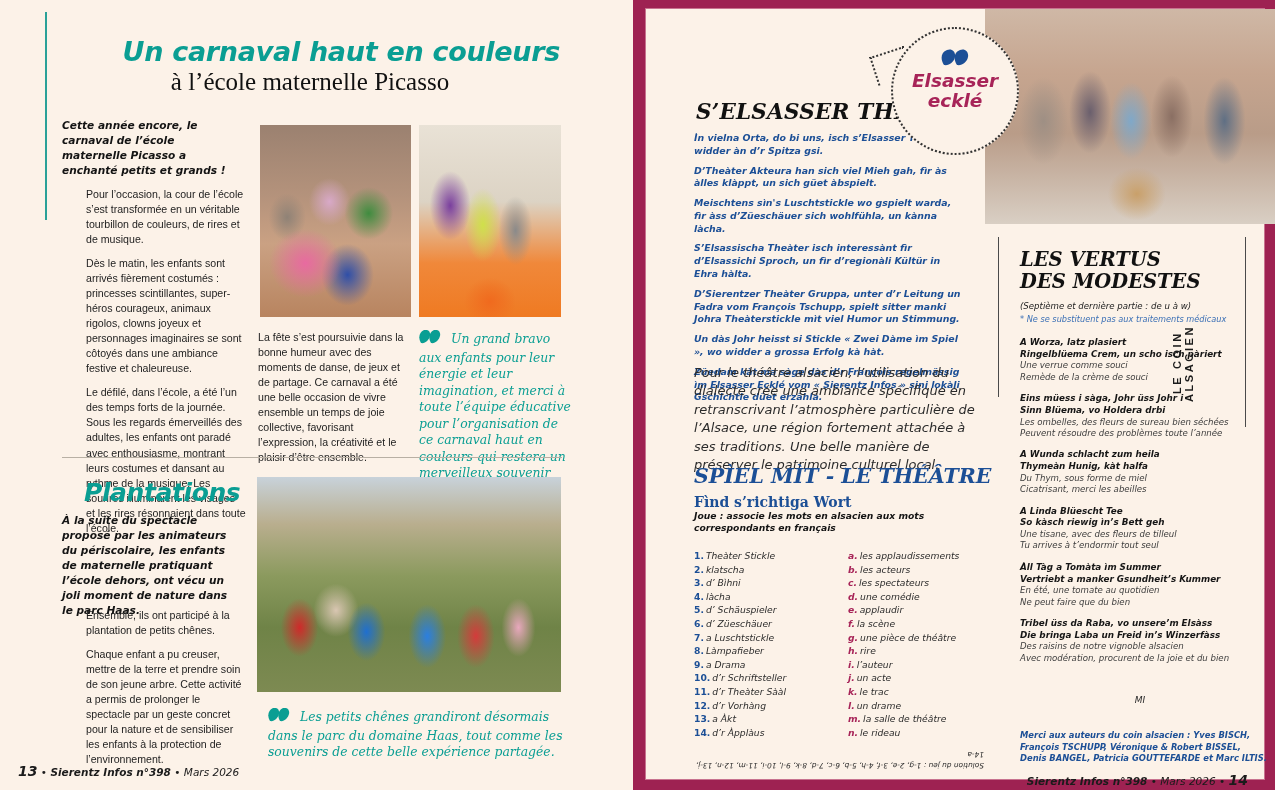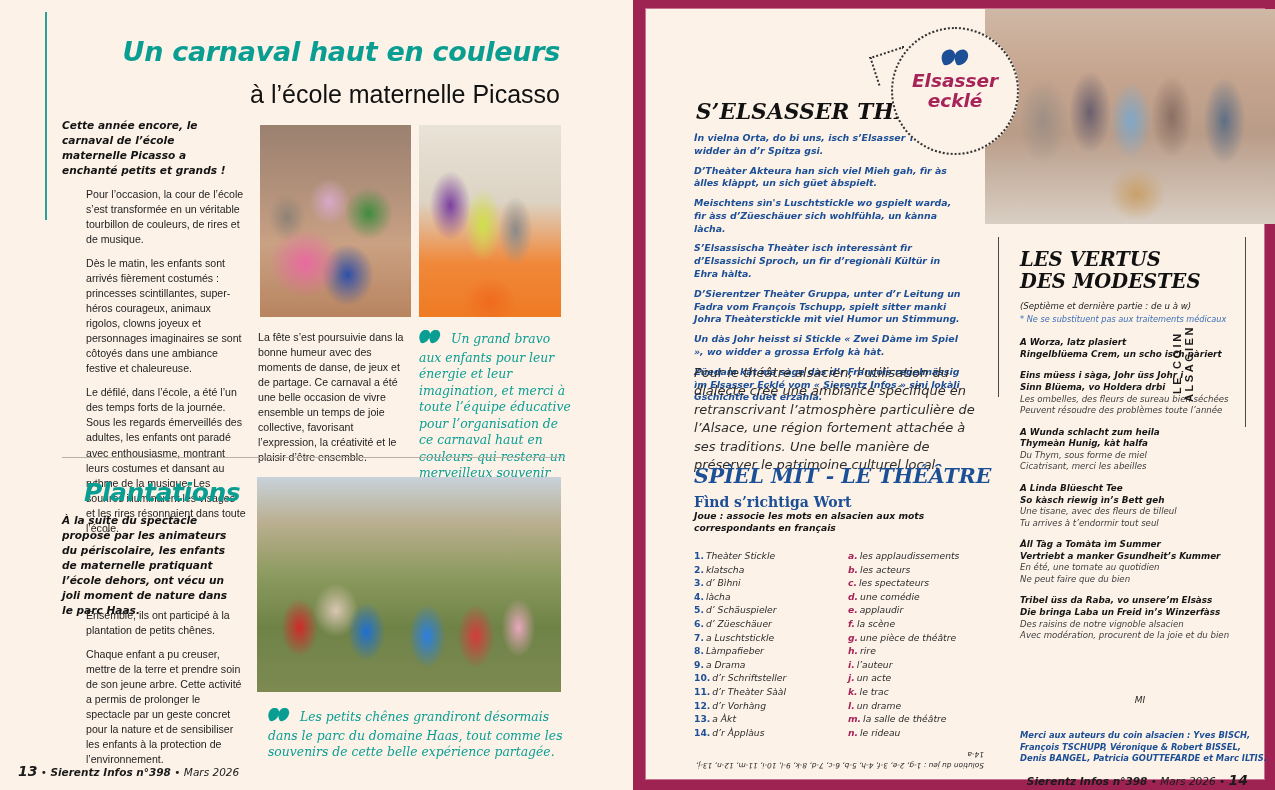--- a/index.html
+++ b/index.html
@@ -39,22 +39,22 @@
   }
 
   .l-title-block { position: absolute; left: 60px; top: 38px; width: 500px; text-align: right; }
   .l-title-1 {
     font-family: "DejaVu Sans", sans-serif;
     font-weight: 700; font-style: italic;
     font-size: 27px; color: #0a9e93;
     letter-spacing: -0.3px; line-height: 1.05;
   }
   .l-title-2 {
-    font-family: Liberation Sans, sans-serif;
-    font-size: 25px; color: #111; line-height: 1.15; margin-top: 14px;
+    font-family: Liberation Serif, serif;
+    font-size: 25px; color: #111; line-height: 1.15; margin-top: 2px; text-align: center;
   }
 
   .l-intro {
     position: absolute; left: 62px; top: 118px; width: 178px;
     font-family: "DejaVu Sans", sans-serif;
     font-weight: 700; font-style: italic;
     font-size: 10.6px; line-height: 1.42; color: #141414;
   }
   .l-col1 {
     position: absolute; left: 86px; top: 187px; width: 160px;
@@ -438,20 +438,21 @@
       <div class="lv-title">
         <span>LES VERTUS</span><br>
         <span>DES MODESTES</span>
       </div>
       <div class="lv-sub">(Septième et dernière partie : de u à w)</div>
       <div class="lv-note">* Ne se substituent pas aux traitements médicaux</div>
 
       <div class="lv-list">
         <div class="lv-item">
           <div class="lv-als">A Worza, latz plasiert<br>Ringelblüema Crem, un scho isch pàriert</div>
+          <div class="lv-fr">Une verrue comme souci<br>Remède de la crème de souci</div>
         </div>
         <div class="lv-item">
           <div class="lv-als">Eins müess i sàga, Johr üss Johr i<br>Sinn Blüema, vo Holdera drbi</div>
           <div class="lv-fr">Les ombelles, des fleurs de sureau bien séchées<br>Peuvent résoudre des problèmes toute l’année</div>
         </div>
         <div class="lv-item">
           <div class="lv-als">A Wunda schlacht zum heila<br>Thymeàn Hunig, kàt halfa</div>
           <div class="lv-fr">Du Thym, sous forme de miel<br>Cicatrisant, merci les abeilles</div>
         </div>
         <div class="lv-item">

